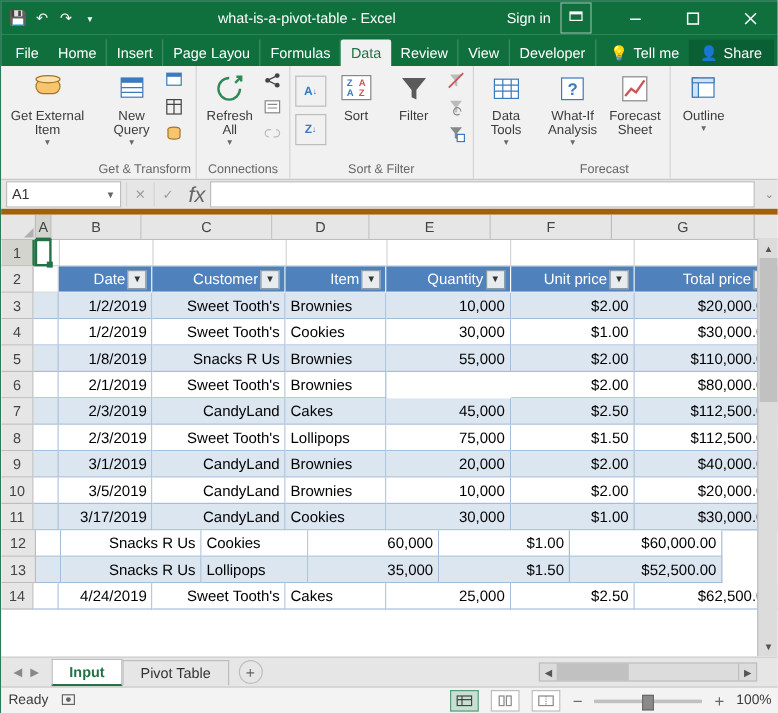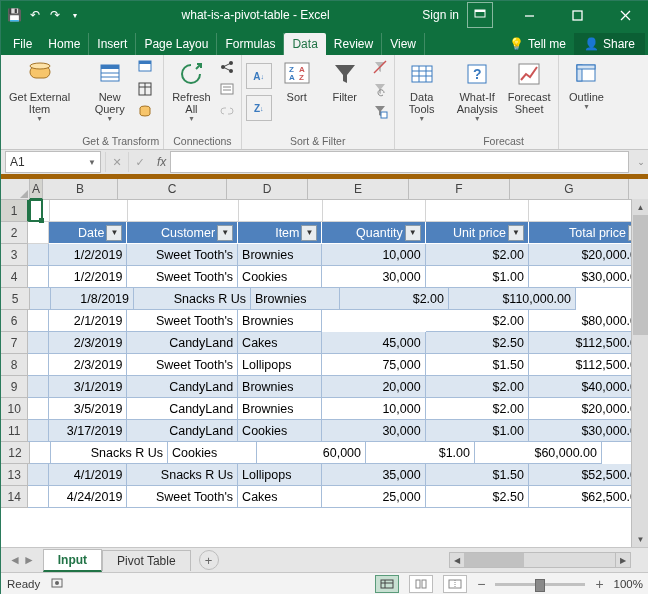--- a/index.html
+++ b/index.html
@@ -29,21 +29,21 @@
 .bigbtn{display:flex;flex-direction:column;align-items:center;justify-content:flex-start;padding:2px 4px;gap:2px;min-width:38px;text-align:center;font-size:11px;color:#3b3b3b;line-height:1.1}
 .bigbtn .ic{width:30px;height:30px;display:flex;align-items:center;justify-content:center}
 .bigbtn .arrow{font-size:8px;color:#6a6a6a;margin-top:-2px}
 .smallcol{display:flex;flex-direction:column;gap:2px;justify-content:center}
 .smico{width:20px;height:20px;display:flex;align-items:center;justify-content:center;font-size:11px;color:#3b3b3b}
 
 .fbar{height:24px;background:#e6e6e6;border-bottom:5px solid #a16207;display:flex;align-items:center}
 .namebox{width:86px;height:20px;background:#fff;border:1px solid #bdbdbd;margin:0 4px;display:flex;align-items:center;padding:0 4px;font-size:12px;color:#333;justify-content:space-between}
 .namebox .dd{font-size:8px;color:#666}
 .fbar .fxbtn{width:22px;height:20px;display:flex;align-items:center;justify-content:center;color:#9e9e9e;border-left:1px solid #d4d4d4;font-size:11px}
-.fbar .fx{font-style:italic;font-size:12px;color:#666;margin-left:6px}
+.fbar .fx{font-style:italic;font-size:18px;color:#666;margin-left:6px}
 .fbar .formula{flex:1;height:20px;background:#fff;border:1px solid #bdbdbd;margin:0 4px}
 
 .gridwrap{flex:1;display:flex;flex-direction:column;background:#fff;overflow:hidden;position:relative}
 .colhdr{display:flex;height:20px;background:#e6e6e6;border-bottom:1px solid #bdbdbd}
 .corner{width:28px;border-right:1px solid #bdbdbd;background:#e6e6e6;display:flex;align-items:flex-end;justify-content:flex-end}
 .corner::after{content:"";border-left:8px solid transparent;border-bottom:8px solid #b0b0b0;margin:0 1px 1px 0}
 .ch{border-right:1px solid #bdbdbd;display:flex;align-items:center;justify-content:center;font-size:12px;color:#444;background:#e6e6e6}
 .ch.selA{background:#d4d4cf;border-bottom:2px solid #217346;margin-bottom:-1px}
 .rows{flex:1;overflow:hidden}
 .row{display:flex;height:22px}
@@ -127,20 +127,21 @@
 
   <div class="tabsrow">
     <div class="tab file">File</div>
     <div class="tab">Home</div>
     <div class="tab">Insert</div>
     <div class="tab">Page Layou</div>
     <div class="tab">Formulas</div>
     <div class="tab active">Data</div>
     <div class="tab">Review</div>
     <div class="tab">View</div>
+    <div class="tab">Developer</div>
     <div class="spacer"></div>
     <div class="tellme">
         <span>💡</span>
         <span>Tell me</span>
       </div>
     <div class="share">
         <span>👤</span>
         <span>Share</span>
       </div>
   </div>
@@ -434,20 +435,21 @@
           <div class="cell  ral" style="width: 100px;">30,000</div>
           <div class="cell  ral" style="width: 100px;">$1.00</div>
           <div class="cell  ral" style="width: 118px;">$30,000.00</div>
         </div>
         <div class="row tr even">
           <div class="rh">5</div>
           <div class="cell " style="width: 12px;"></div>
           <div class="cell  ral" style="width: 74px;">1/8/2019</div>
           <div class="cell  ral" style="width: 108px;">Snacks R Us</div>
           <div class="cell " style="width: 80px;">Brownies</div>
+          <div class="cell  ral" style="width: 100px;">55,000</div>
           <div class="cell  ral" style="width: 100px;">$2.00</div>
           <div class="cell  ral" style="width: 118px;">$110,000.00</div>
         </div>
         <div class="row tr odd">
           <div class="rh">6</div>
           <div class="cell " style="width: 12px;"></div>
           <div class="cell  ral" style="width: 74px;">2/1/2019</div>
           <div class="cell  ral" style="width: 108px;">Sweet Tooth's</div>
           <div class="cell " style="width: 80px;">Brownies</div>
           <div class="cell  ral" style="width: 100px; margin-top: 40px;">40,000</div>
@@ -509,21 +511,20 @@
           <div class="cell " style="width: 12px;"></div>
           <div class="cell  ral" style="width: 108px;">Snacks R Us</div>
           <div class="cell " style="width: 80px;">Cookies</div>
           <div class="cell  ral" style="width: 100px;">60,000</div>
           <div class="cell  ral" style="width: 100px;">$1.00</div>
           <div class="cell  ral" style="width: 118px;">$60,000.00</div>
         </div>
         <div class="row tr even">
           <div class="rh">13</div>
           <div class="cell " style="width: 12px;"></div>
-          <div class="cell  ral" style="width: 74px;">4/1/2019</div>
           <div class="cell  ral" style="width: 108px;">Snacks R Us</div>
           <div class="cell " style="width: 80px;">Lollipops</div>
           <div class="cell  ral" style="width: 100px;">35,000</div>
           <div class="cell  ral" style="width: 100px;">$1.50</div>
           <div class="cell  ral" style="width: 118px;">$52,500.00</div>
         </div>
         <div class="row tr odd">
           <div class="rh">14</div>
           <div class="cell " style="width: 12px;"></div>
           <div class="cell  ral" style="width: 74px;">4/24/2019</div>

